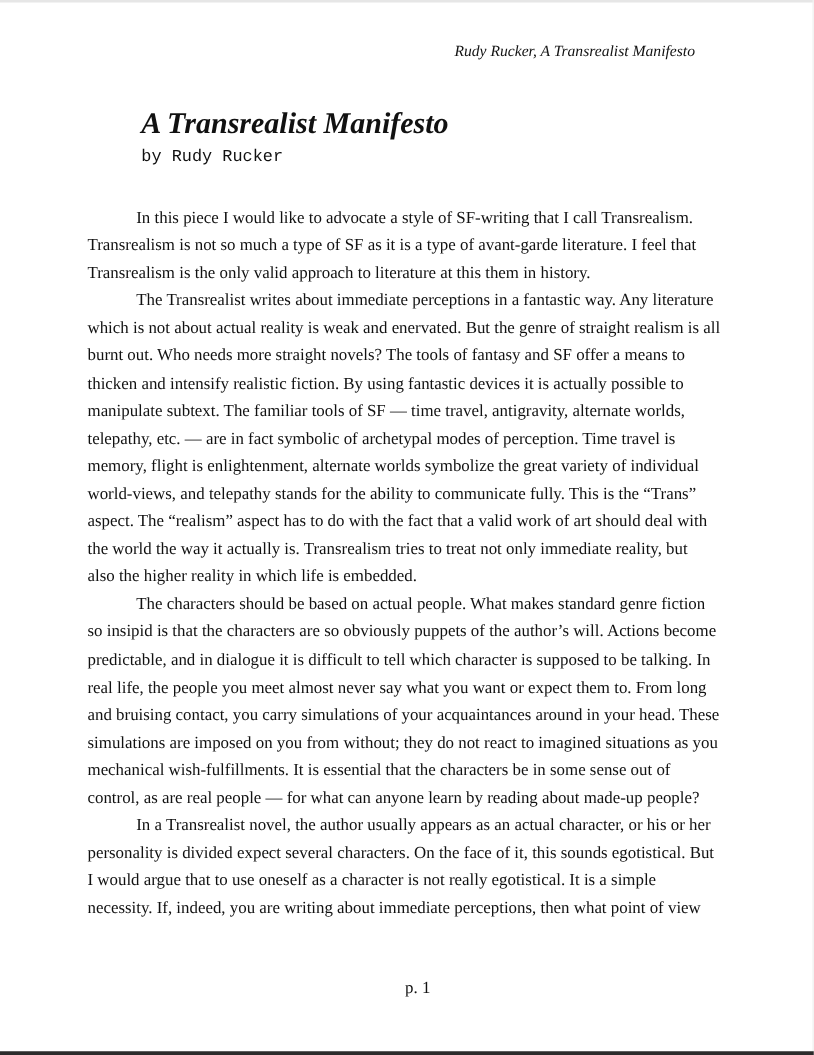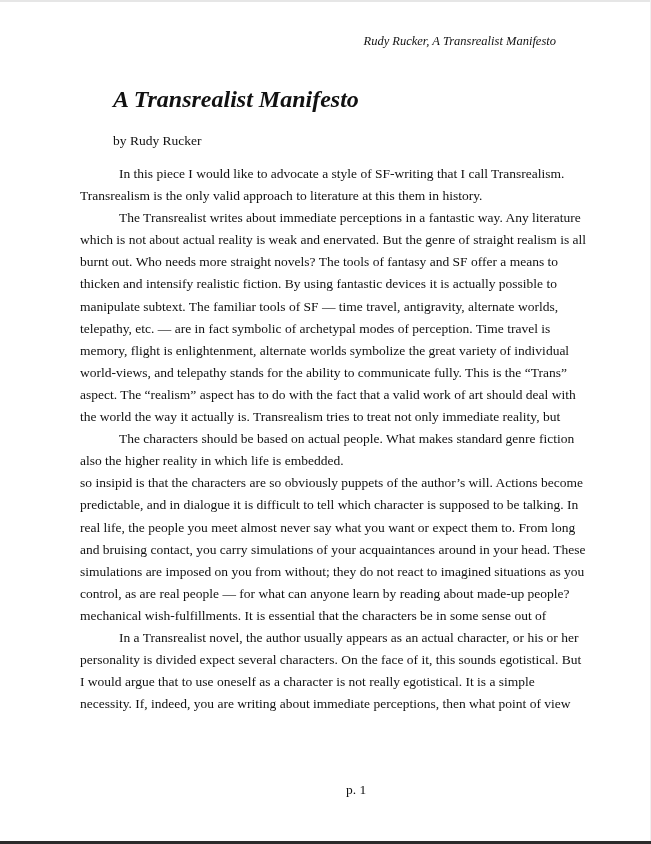--- a/index.html
+++ b/index.html
@@ -47,81 +47,82 @@
     top: 86px;
     font-size: 24px;
     font-weight: bold;
     font-style: italic;
     margin: 0;
     white-space: nowrap;
   }
   .byline {
     position: absolute;
     left: 113px;
-    top: 133px;
+    top: 119px;
     font-size: 13.5px;
     white-space: nowrap;
+    font-family: Liberation Mono, monospace;
   }
   .body-text {
     position: absolute;
-    left: 80px;
+    left: 70px;
     top: 163px;
     width: 490px;
   }
   .line {
     height: 22.1px;
     line-height: 22.1px;
     font-size: 13.5px;
     white-space: nowrap;
   }
   .line.indent {
     padding-left: 39px;
   }
   .page-number {
     position: absolute;
     left: 324px;
     top: 782px;
     font-size: 13.5px;
     white-space: nowrap;
-    margin-left: 22px;
   }
 </style>
 </head>
 <body>
 
 <div class="top-strip"></div>
 <div class="right-edge"></div>
 
 <div class="running-header">Rudy Rucker, A Transrealist Manifesto</div>
 
 <h1 class="title">A Transrealist Manifesto</h1>
 <div class="byline">by Rudy Rucker</div>
 
 <div class="body-text">
   <div class="line indent">In this piece I would like to advocate a style of SF-writing that I call Transrealism.</div>
+  <div class="line">Transrealism is not so much a type of SF as it is a type of avant-garde literature. I feel that</div>
   <div class="line">Transrealism is the only valid approach to literature at this them in history.</div>
   <div class="line indent">The Transrealist writes about immediate perceptions in a fantastic way. Any literature</div>
   <div class="line">which is not about actual reality is weak and enervated. But the genre of straight realism is all</div>
   <div class="line">burnt out. Who needs more straight novels? The tools of fantasy and SF offer a means to</div>
   <div class="line">thicken and intensify realistic fiction. By using fantastic devices it is actually possible to</div>
   <div class="line">manipulate subtext. The familiar tools of SF — time travel, antigravity, alternate worlds,</div>
   <div class="line">telepathy, etc. — are in fact symbolic of archetypal modes of perception. Time travel is</div>
   <div class="line">memory, flight is enlightenment, alternate worlds symbolize the great variety of individual</div>
   <div class="line">world-views, and telepathy stands for the ability to communicate fully. This is the “Trans”</div>
   <div class="line">aspect. The “realism” aspect has to do with the fact that a valid work of art should deal with</div>
   <div class="line">the world the way it actually is. Transrealism tries to treat not only immediate reality, but</div>
+  <div class="line">also the higher reality in which life is embedded.</div>
   <div class="line indent">The characters should be based on actual people. What makes standard genre fiction</div>
-  <div class="line">also the higher reality in which life is embedded.</div>
   <div class="line">so insipid is that the characters are so obviously puppets of the author’s will. Actions become</div>
   <div class="line">predictable, and in dialogue it is difficult to tell which character is supposed to be talking. In</div>
   <div class="line">real life, the people you meet almost never say what you want or expect them to. From long</div>
   <div class="line">and bruising contact, you carry simulations of your acquaintances around in your head. These</div>
   <div class="line">simulations are imposed on you from without; they do not react to imagined situations as you</div>
+  <div class="line">mechanical wish-fulfillments. It is essential that the characters be in some sense out of</div>
   <div class="line">control, as are real people — for what can anyone learn by reading about made-up people?</div>
-  <div class="line">mechanical wish-fulfillments. It is essential that the characters be in some sense out of</div>
   <div class="line indent">In a Transrealist novel, the author usually appears as an actual character, or his or her</div>
   <div class="line">personality is divided expect several characters. On the face of it, this sounds egotistical. But</div>
   <div class="line">I would argue that to use oneself as a character is not really egotistical. It is a simple</div>
   <div class="line">necessity. If, indeed, you are writing about immediate perceptions, then what point of view</div>
 </div>
 
 <div class="page-number">p. 1</div>
 
 <div class="bottom-strip"></div>
 

